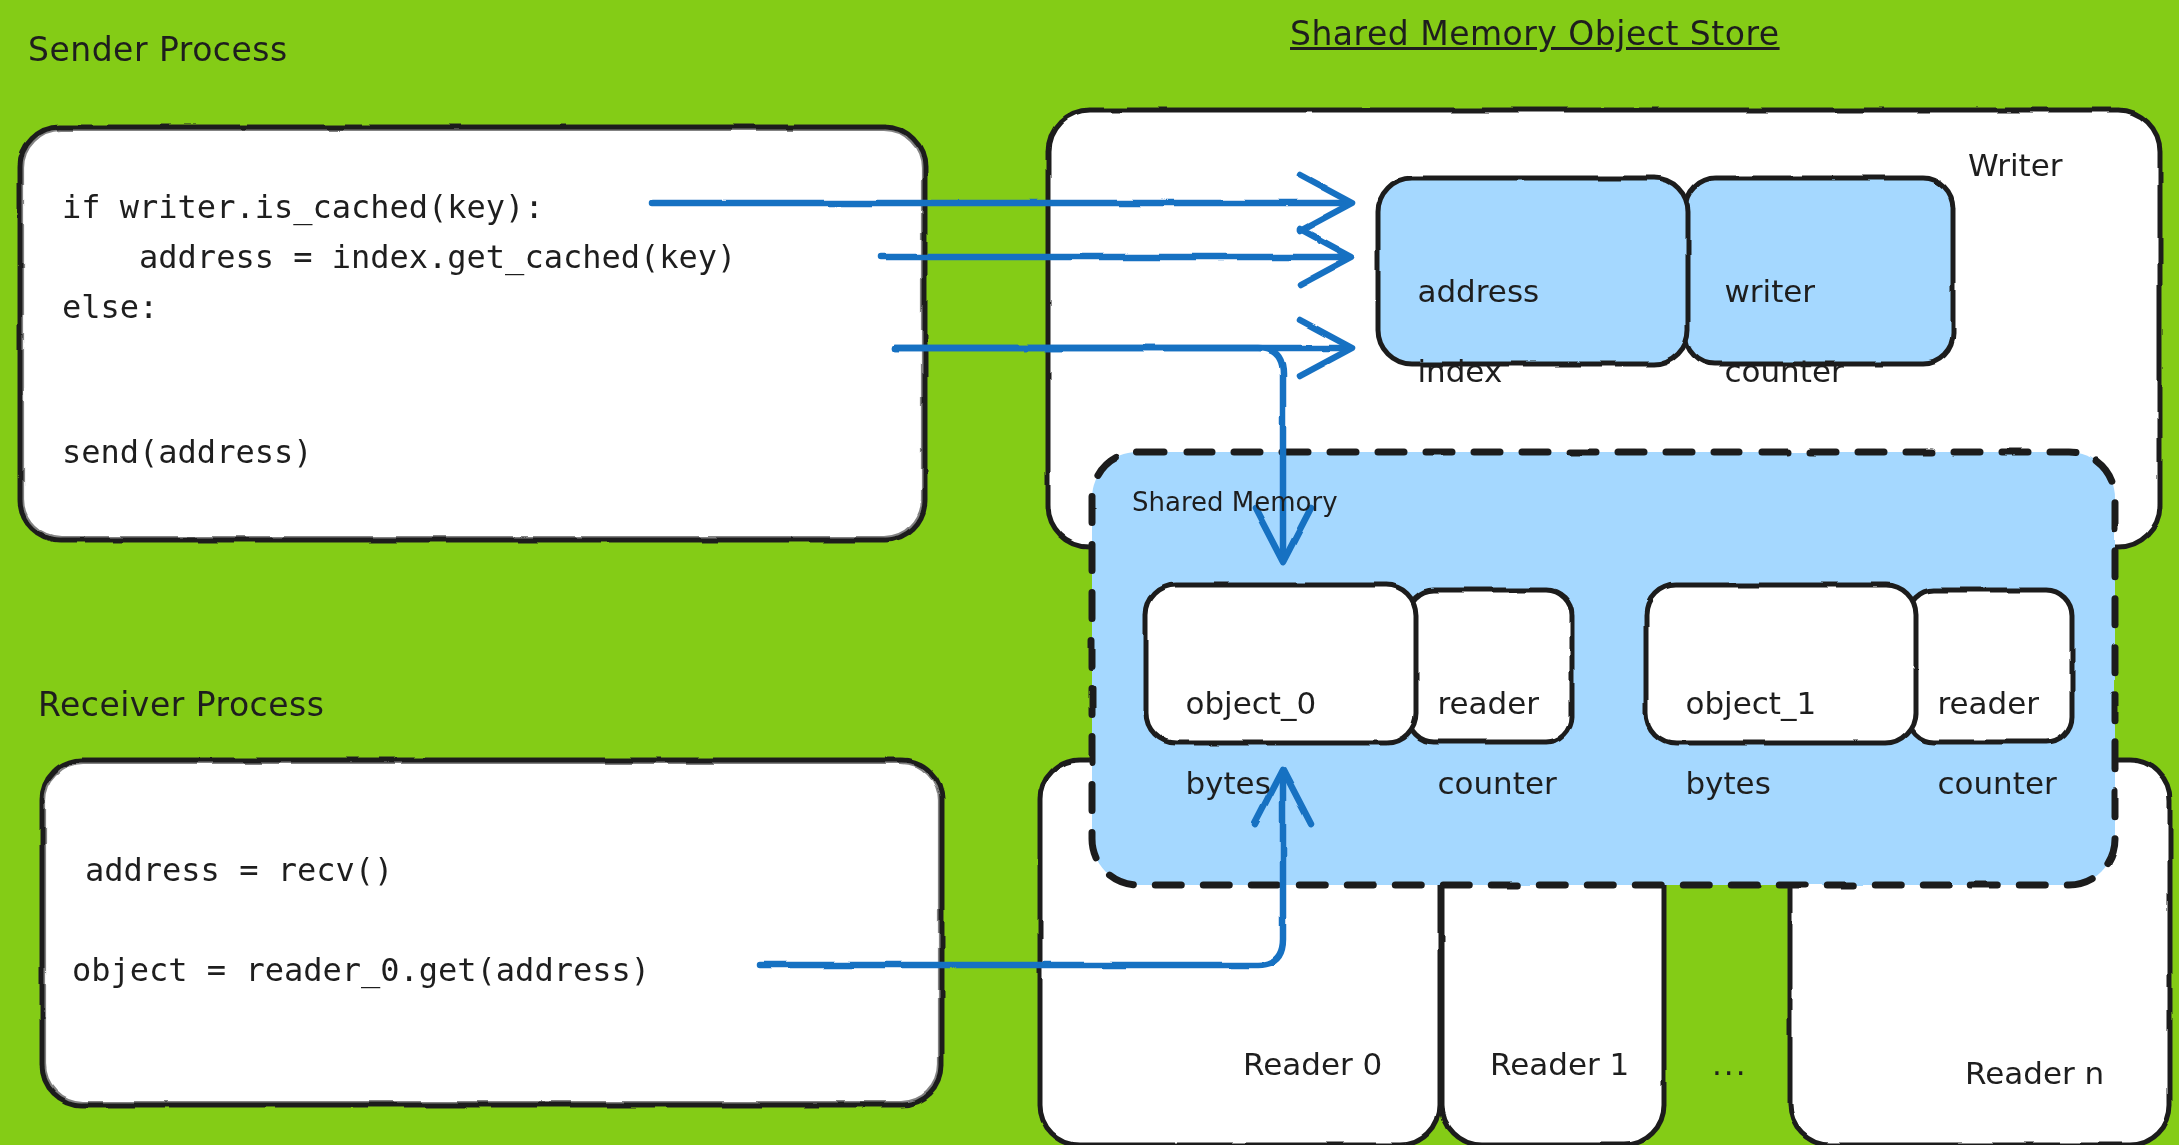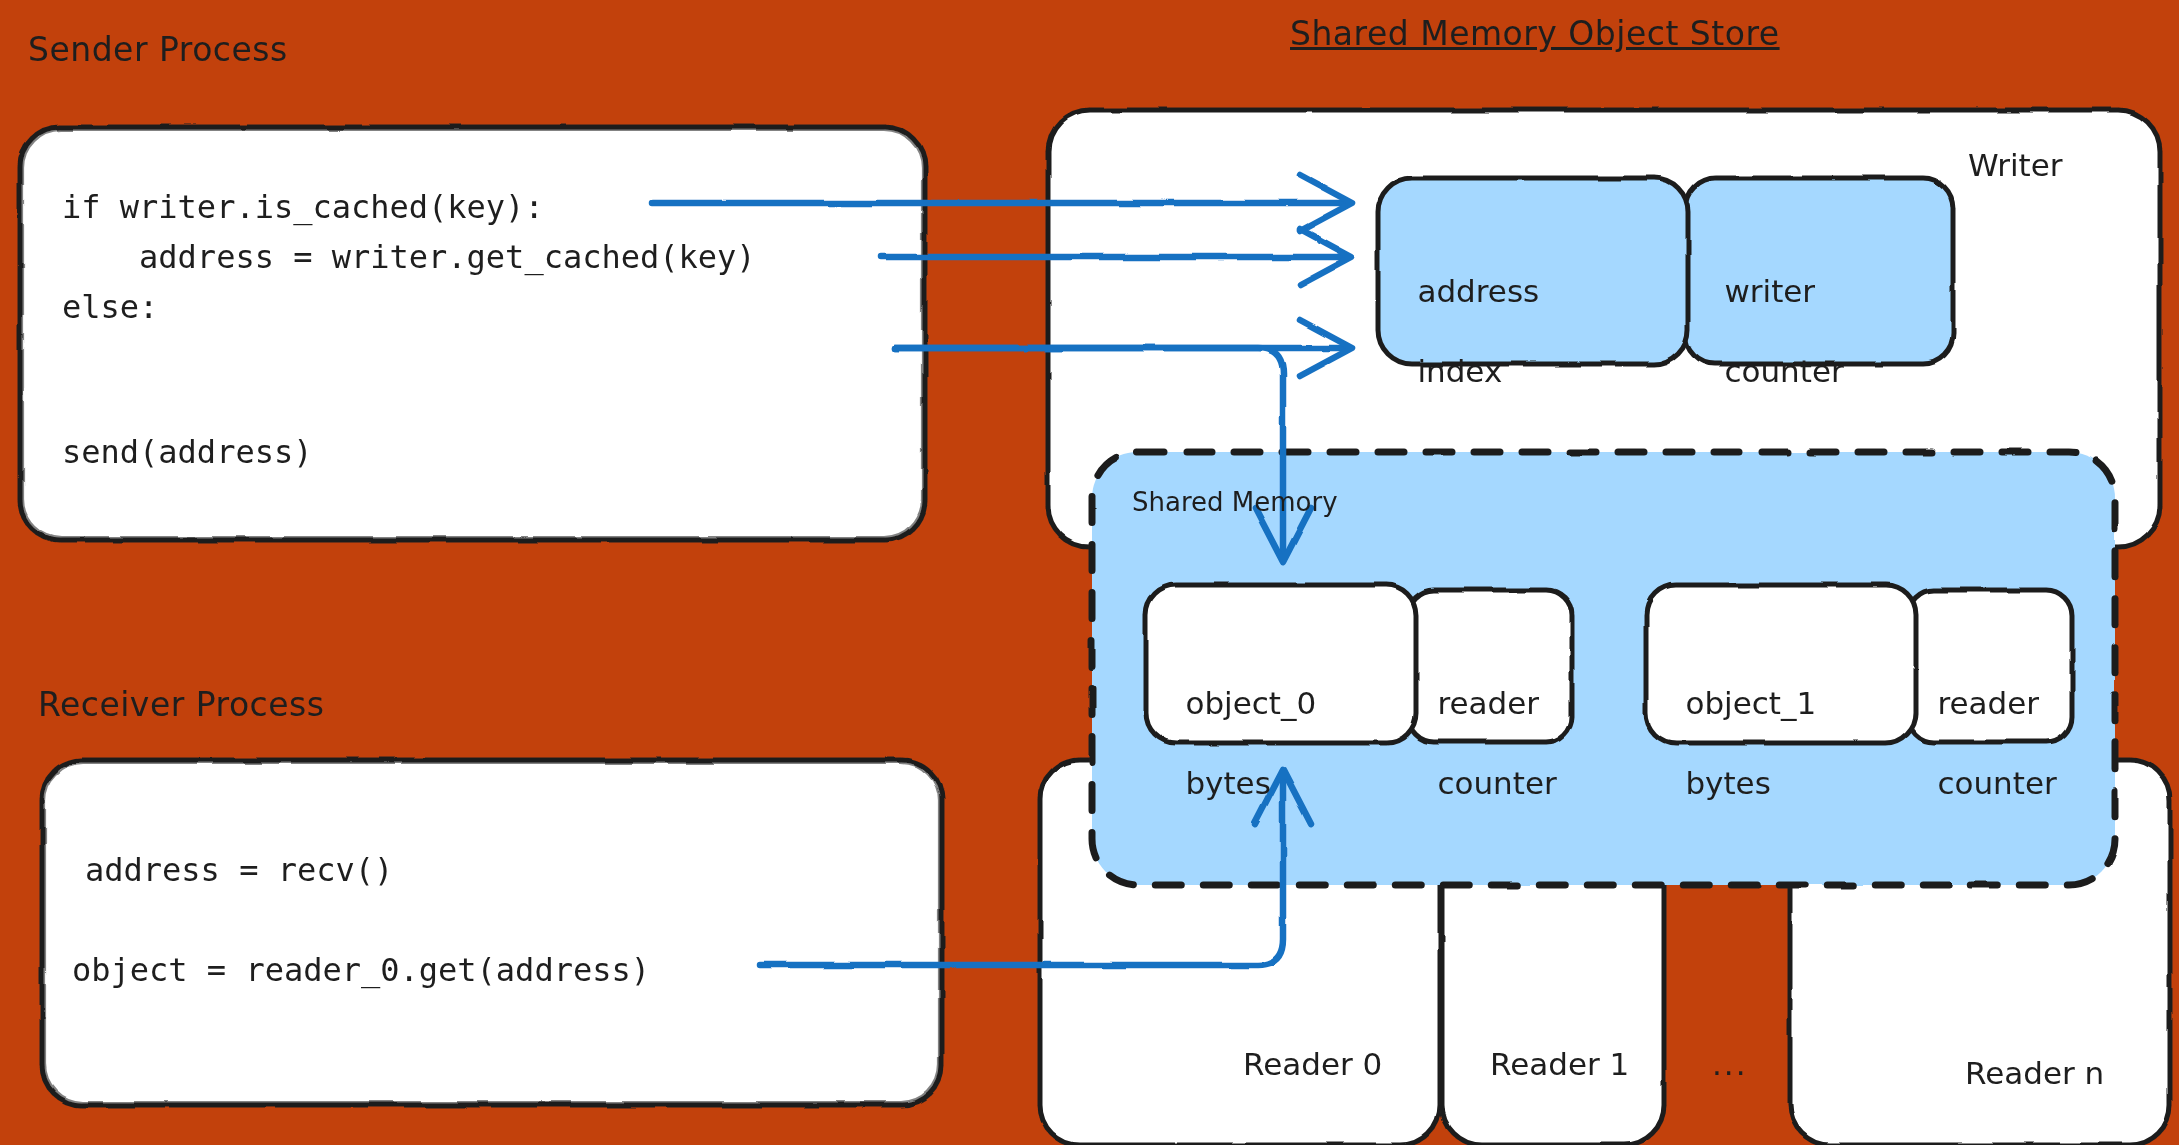--- a/index.html
+++ b/index.html
@@ -7,21 +7,21 @@
     padding: 0;
     background: #ffffff;
   }
   body {
     font-family: "DejaVu Sans", sans-serif;
   }
   #canvas {
     position: relative;
     width: 2179px;
     height: 1145px;
-    background: #c2410c;
+    background: #84cc16;
     overflow: hidden;
   }
   #svg-layer {
     position: absolute;
     left: 0;
     top: 0;
     width: 2179px;
     height: 1145px;
   }
   .lbl {
@@ -150,21 +150,21 @@
     </g>
   </svg>
 
   <div class="lbl title-lbl" style="left:28px; top:30px;">Sender Process</div>
 
   <div class="lbl title-lbl" style="left:1290px; top:14px;text-decoration:underline;">Shared Memory Object Store</div>
 
   <div class="lbl title-lbl" style="left:38px; top:685px;">Receiver Process</div>
 
   <div class="lbl code-lbl" style="left:62px; top:182px;">if writer.is_cached(key):</div>
-  <div class="lbl code-lbl" style="left:62px; top:232px;">    address = writer.get_cached(key)</div>
+  <div class="lbl code-lbl" style="left:62px; top:232px;">    address = index.get_cached(key)</div>
   <div class="lbl code-lbl" style="left:62px; top:282px;">else:</div>
   <div class="lbl code-lbl" style="left:62px; top:427px;">send(address)</div>
 
   <div class="lbl code-lbl" style="left:85px; top:845px;">address = recv()</div>
   <div class="lbl code-lbl" style="left:72px; top:945px;">object = reader_0.get(address)</div>
 
   <div class="lbl corner-lbl" style="left:1968px; top:147px;">Writer</div>
 
   <div class="lbl sm-lbl" style="left:1132px; top:487px;">Shared Memory</div>
 

